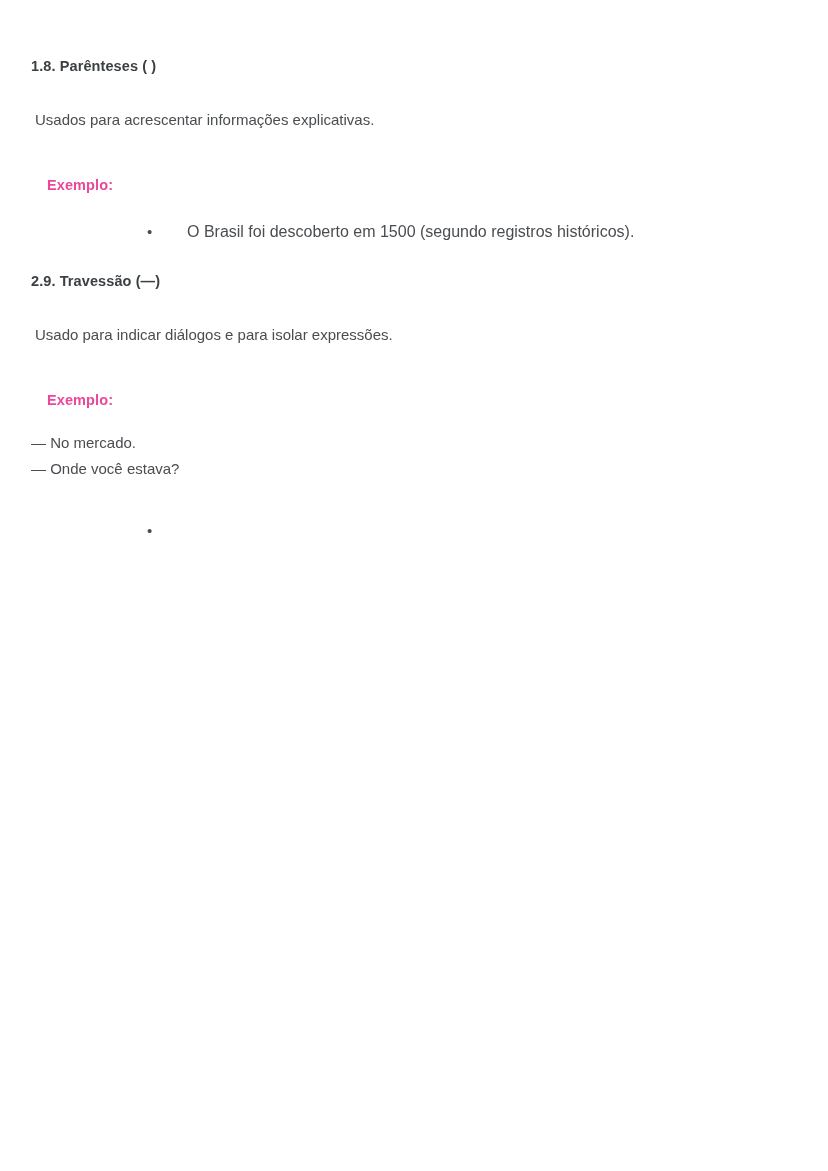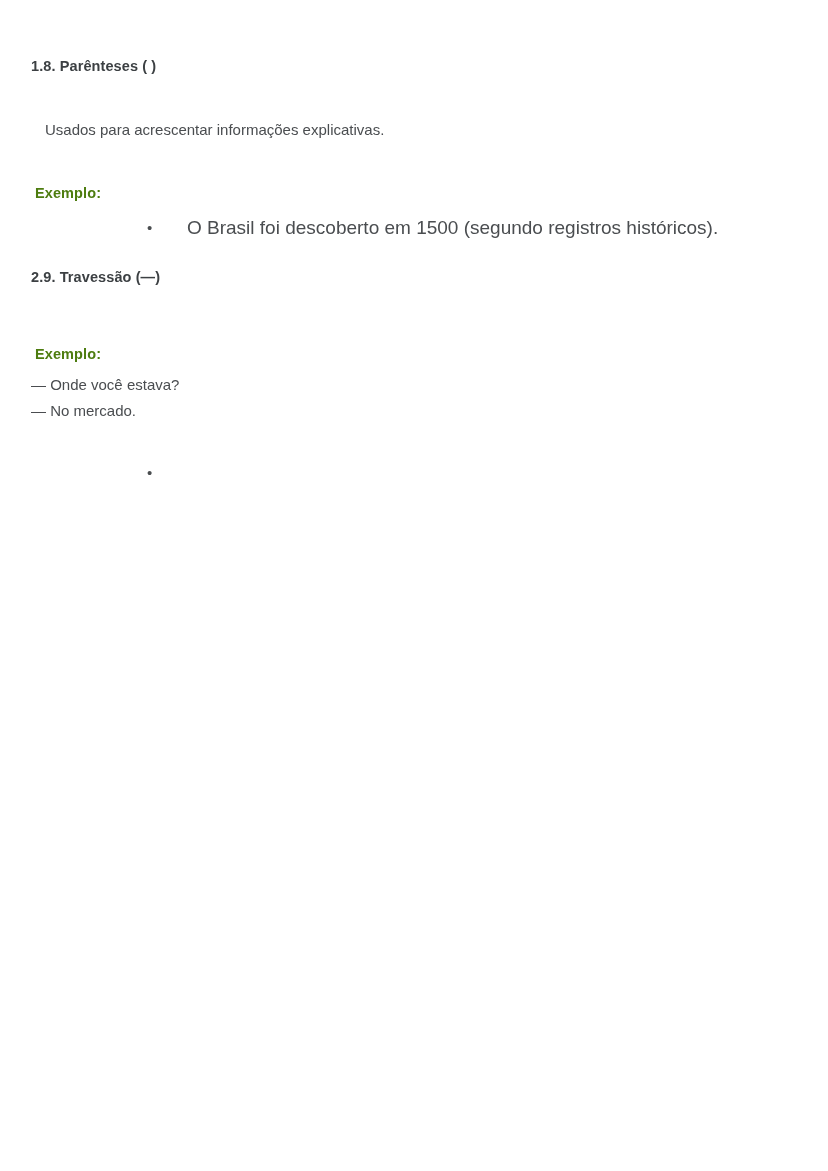--- a/index.html
+++ b/index.html
@@ -28,29 +28,29 @@
     color: #3c4043;
     letter-spacing: 0.1px;
     line-height: 20px;
     margin: 0;
   }
   .body-text {
     font-size: 15px;
     font-weight: 400;
     color: #4a4d50;
     line-height: 22px;
-    margin: 14px;
+    margin: 4px;
   }
   .label-bold {
     font-size: 14.5px;
     font-weight: 700;
-    color: #4d7c0f;
+    color: #ec4899;
     letter-spacing: 0.1px;
     line-height: 20px;
-    margin: 4px;
+    margin: 16px;
   }
   .dialogue-line {
     font-size: 15px;
     font-weight: 400;
     color: #4a4d50;
     line-height: 26px;
     margin: 0;
   }
   .bullet-row {
     display: flex;
@@ -62,21 +62,21 @@
     width: 120px;
     flex: 0 0 120px;
     text-align: left;
     padding-left: 116px;
     box-sizing: border-box;
     font-size: 15px;
     color: #4a4d50;
     line-height: 22px;
   }
   .bullet-text {
-    font-size: 19px;
+    font-size: 16px;
     font-weight: 400;
     color: #4a4d50;
     line-height: 22px;
     padding-left: 36px;
   }
   
   .gap-para   { height: 29px; }
   .gap-label  { height: 24px; }
   .gap-bullet { height: 10px; }
   .gap-sec    { height: 28px; }
@@ -104,29 +104,30 @@
     <span class="bullet-marker">•</span>
     <span class="bullet-text">O Brasil foi descoberto em 1500 (segundo registros históricos).</span>
   </div>
 
   <div class="gap-sec"></div>
 
   <h2 class="section-heading">2.9. Travessão (—)</h2>
 
   <div class="gap-para"></div>
 
+  <p class="body-text">Usado para indicar diálogos e para isolar expressões.</p>
 
   <div class="gap-label"></div>
 
   <p class="label-bold">Exemplo:</p>
 
   <div class="gap-dialog"></div>
 
+  <p class="dialogue-line">— No mercado.</p>
   <p class="dialogue-line">— Onde você estava?</p>
-  <p class="dialogue-line">— No mercado.</p>
 
   <div class="gap-block"></div>
 
 
   <div class="gap-bullet"></div>
 
   <div class="bullet-row">
     <span class="bullet-marker">•</span>
   </div>
 

